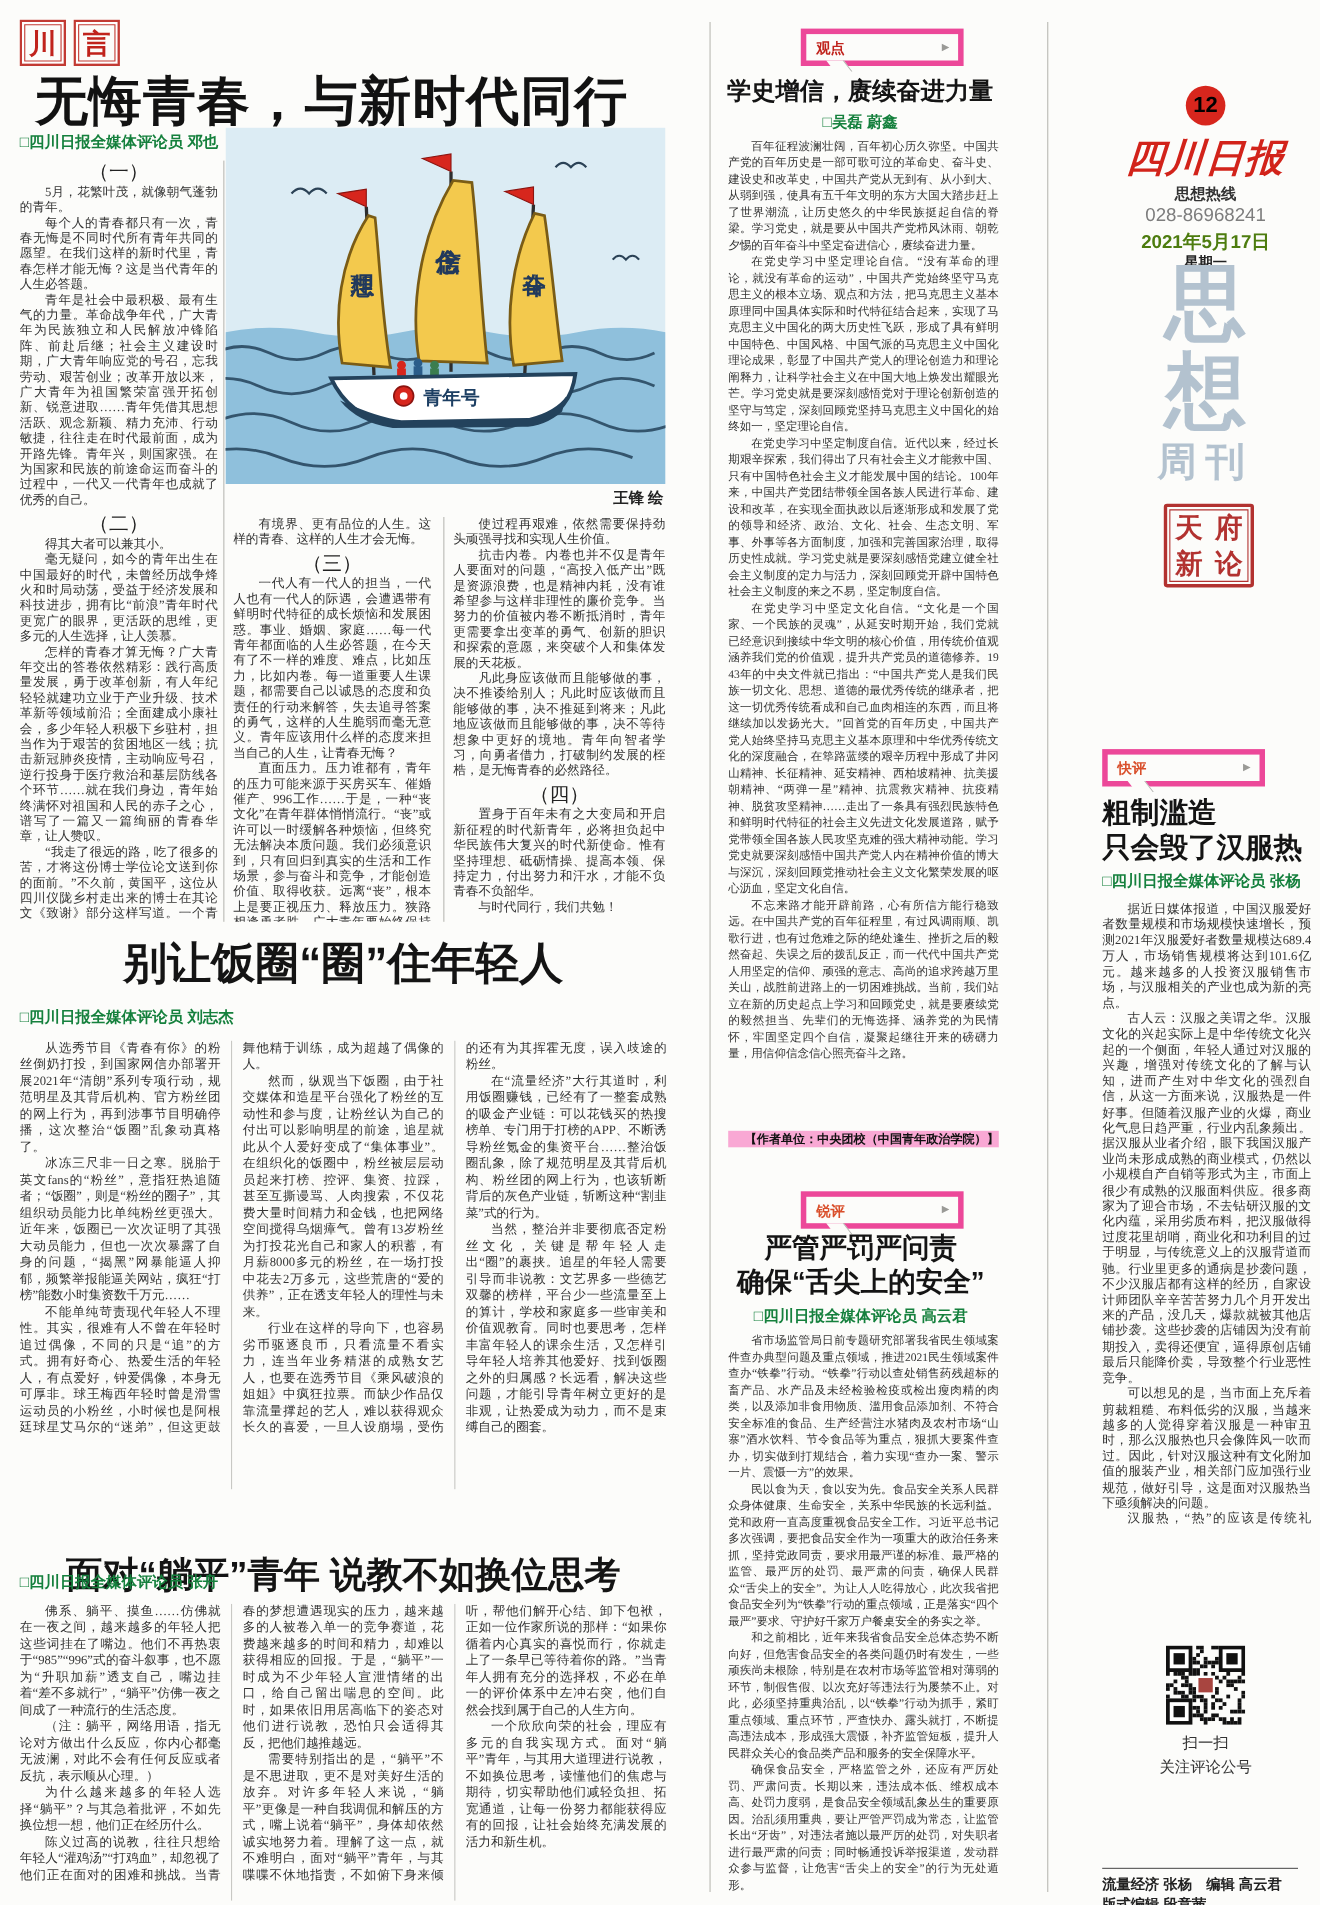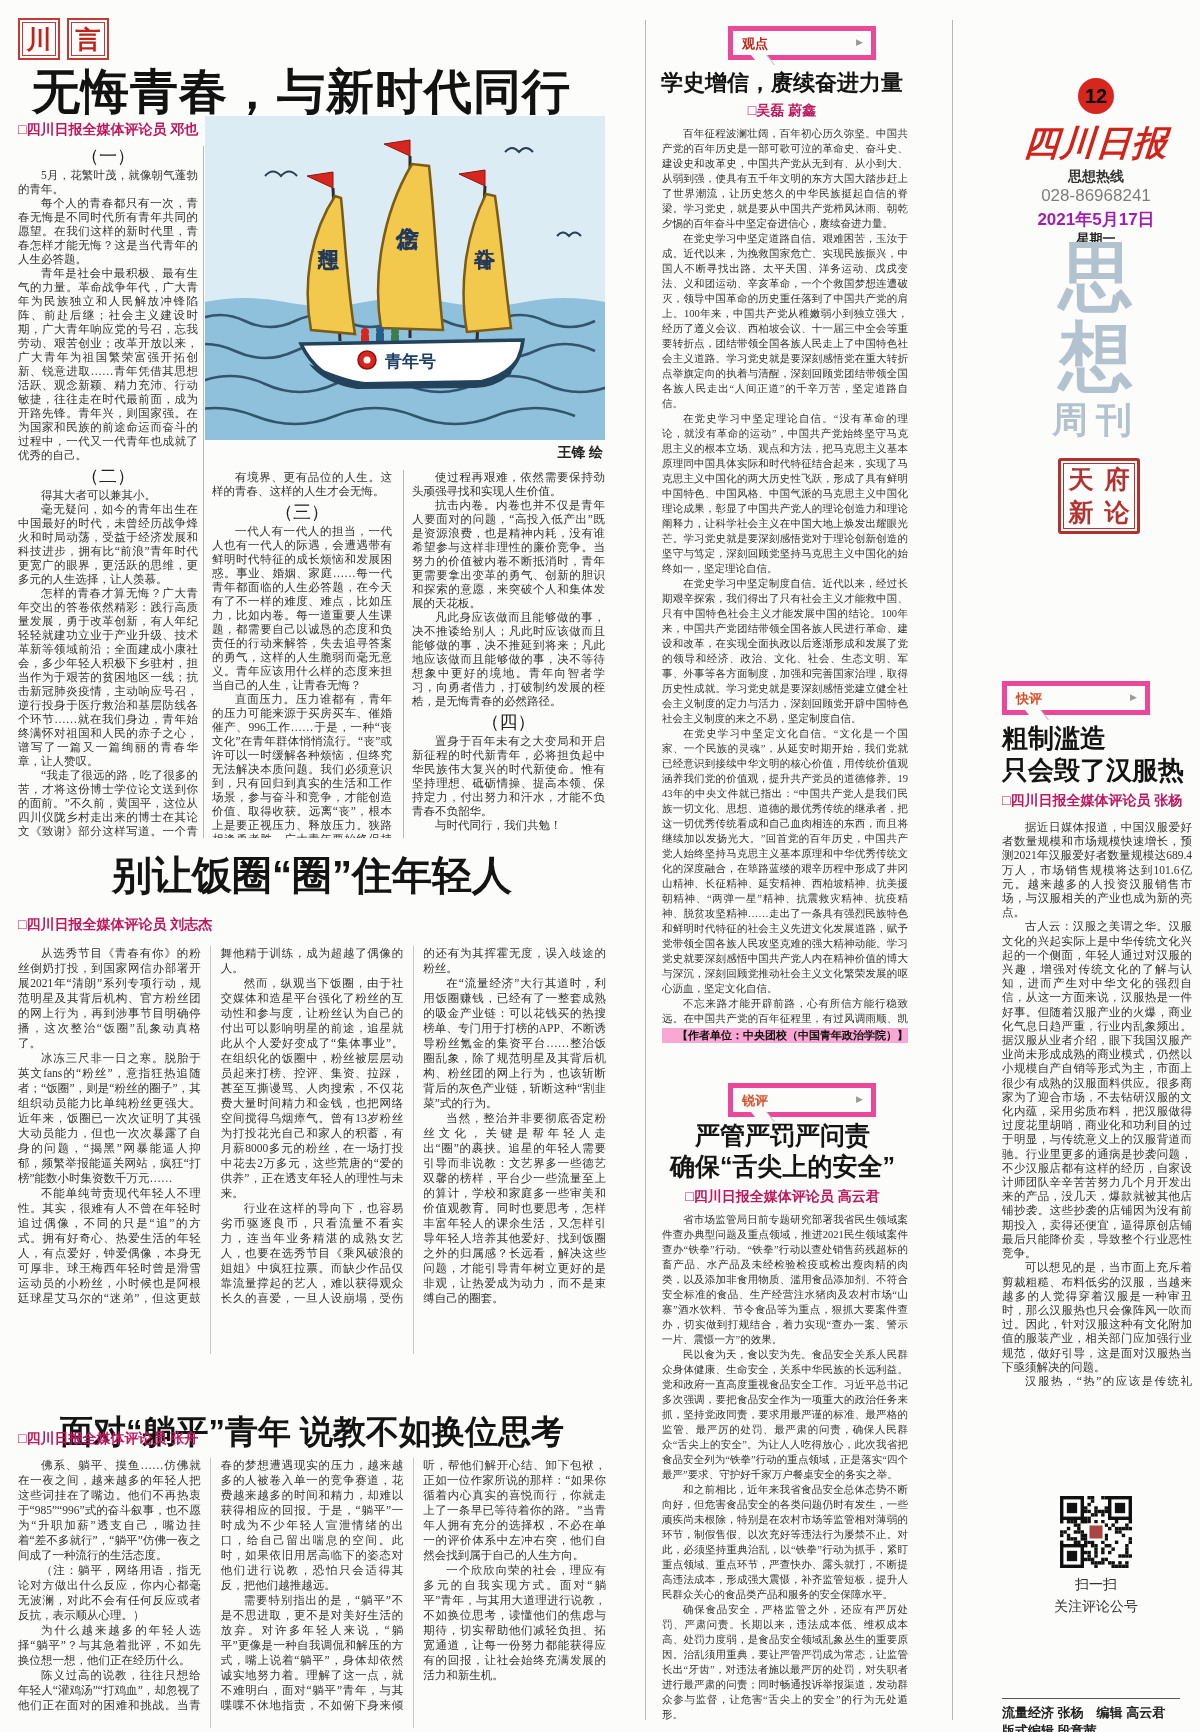--- a/index.html
+++ b/index.html
@@ -1,21 +1,21 @@
 <!DOCTYPE html>
 <html><head>
 <meta charset="utf-8">
 <style>
   html,body{margin:0;padding:0;background:#e8e8e4;}
   #page{position:relative;width:1200px;height:1732px;background:#fcfcfa;overflow:hidden;
         font-family:"Liberation Serif",serif;color:#2b2b2b;padding-left:36px;}
   
   .abs{position:absolute;}
   .sans{font-family:"Liberation Sans",sans-serif;}
-  .byline{font-family:"Liberation Sans",sans-serif;font-weight:bold;font-size:14px;color:#be185d;}
+  .byline{font-family:"Liberation Sans",sans-serif;font-weight:bold;font-size:14px;color:#15803d;}
   .bodytext p{margin:0;text-indent:2em;text-align:justify;word-break:break-all;color:#333;}
   .bodytext .sec-head{text-align:center;text-indent:0;font-size:18px;color:#222;margin:7px 0 5px;}
   .vr{position:absolute;width:1px;background:#b9b9b4;}
   
   .tab{position:absolute;width:138px;height:24px;border:5px solid #ec4899;background:#fcfcfa;}
   .tab .lbl{position:absolute;left:9px;top:4px;font-family:"Liberation Sans",sans-serif;
             font-weight:bold;font-size:13px;}
   .tab .arr{position:absolute;right:8px;top:6px;font-size:9px;color:#9a9a96;}
   .tab::after{content:"";position:absolute;left:22px;bottom:-10px;width:15px;height:10px;
             background:#fcfcfa;border-right:1px solid #b2b2ae;transform:skewX(38deg);}
@@ -171,21 +171,20 @@
   <div class="vr" style="left:645px;top:20px;height:1700px;"></div>
 
   <div class="tab" style="left:728px;top:26px;">
     <span class="lbl" style="color:#c0231c;">观点</span>
     <span class="arr">▶</span>
   </div>
   <div class="abs mid-title center" style="left:652px;top:68px;width:260px;font-size:22px;">学史增信，赓续奋进力量</div>
   <div class="abs byline center" style="left:652px;top:102px;width:260px;">□吴磊 蔚鑫</div>
   <div class="abs mid-body bodytext" style="left:662px;top:126px;width:246px;height:916px;">
       <p>百年征程波澜壮阔，百年初心历久弥坚。中国共产党的百年历史是一部可歌可泣的革命史、奋斗史、建设史和改革史，中国共产党从无到有、从小到大、从弱到强，使具有五千年文明的东方大国大踏步赶上了世界潮流，让历史悠久的中华民族挺起自信的脊梁。学习党史，就是要从中国共产党栉风沐雨、朝乾夕惕的百年奋斗中坚定奋进信心，赓续奋进力量。</p>
-      <p>在党史学习中坚定道路自信。艰难困苦，玉汝于成。近代以来，为挽救国家危亡、实现民族振兴，中国人不断寻找出路。太平天国、洋务运动、戊戌变法、义和团运动、辛亥革命，一个个救国梦想连遭破灭，领导中国革命的历史重任落到了中国共产党的肩上。100年来，中国共产党从稚嫩弱小到独立强大，经历了遵义会议、西柏坡会议、十一届三中全会等重要转折点，团结带领全国各族人民走上了中国特色社会主义道路。学习党史就是要深刻感悟党在重大转折点举旗定向的执着与清醒，深刻回顾党团结带领全国各族人民走出“人间正道”的千辛万苦，坚定道路自信。</p>
       <p>在党史学习中坚定理论自信。“没有革命的理论，就没有革命的运动”，中国共产党始终坚守马克思主义的根本立场、观点和方法，把马克思主义基本原理同中国具体实际和时代特征结合起来，实现了马克思主义中国化的两大历史性飞跃，形成了具有鲜明中国特色、中国风格、中国气派的马克思主义中国化理论成果，彰显了中国共产党人的理论创造力和理论阐释力，让科学社会主义在中国大地上焕发出耀眼光芒。学习党史就是要深刻感悟党对于理论创新创造的坚守与笃定，深刻回顾党坚持马克思主义中国化的始终如一，坚定理论自信。</p>
       <p>在党史学习中坚定制度自信。近代以来，经过长期艰辛探索，我们得出了只有社会主义才能救中国、只有中国特色社会主义才能发展中国的结论。100年来，中国共产党团结带领全国各族人民进行革命、建设和改革，在实现全面执政以后逐渐形成和发展了党的领导和经济、政治、文化、社会、生态文明、军事、外事等各方面制度，加强和完善国家治理，取得历史性成就。学习党史就是要深刻感悟党建立健全社会主义制度的定力与活力，深刻回顾党开辟中国特色社会主义制度的来之不易，坚定制度自信。</p>
       <p>在党史学习中坚定文化自信。“文化是一个国家、一个民族的灵魂”，从延安时期开始，我们党就已经意识到接续中华文明的核心价值，用传统价值观涵养我们党的价值观，提升共产党员的道德修养。1943年的中央文件就已指出：“中国共产党人是我们民族一切文化、思想、道德的最优秀传统的继承者，把这一切优秀传统看成和自己血肉相连的东西，而且将继续加以发扬光大。”回首党的百年历史，中国共产党人始终坚持马克思主义基本原理和中华优秀传统文化的深度融合，在筚路蓝缕的艰辛历程中形成了井冈山精神、长征精神、延安精神、西柏坡精神、抗美援朝精神、“两弹一星”精神、抗震救灾精神、抗疫精神、脱贫攻坚精神……走出了一条具有强烈民族特色和鲜明时代特征的社会主义先进文化发展道路，赋予党带领全国各族人民攻坚克难的强大精神动能。学习党史就要深刻感悟中国共产党人内在精神价值的博大与深沉，深刻回顾党推动社会主义文化繁荣发展的呕心沥血，坚定文化自信。</p>
       <p>不忘来路才能开辟前路，心有所信方能行稳致远。在中国共产党的百年征程里，有过风调雨顺、凯歌行进，也有过危难之际的绝处逢生、挫折之后的毅然奋起、失误之后的拨乱反正，而一代代中国共产党人用坚定的信仰、顽强的意志、高尚的追求跨越万里关山，战胜前进路上的一切困难挑战。当前，我们站立在新的历史起点上学习和回顾党史，就是要赓续党的毅然担当、先辈们的无悔选择、涵养党的为民情怀，牢固坚定四个自信，凝聚起继往开来的磅礴力量，用信仰信念信心照亮奋斗之路。</p>
     </div>
   <div class="abs sans" style="left:662px;top:1028px;width:246px;text-align:right;font-weight:bold;font-size:11px;background:#f9a8d4;color:#111;">【作者单位：中央团校（中国青年政治学院）】</div>
 
   <div class="tab" style="left:728px;top:1083px;">
     <span class="lbl" style="color:#d94f2b;">锐评</span>
     <span class="arr">▶</span>
@@ -201,21 +200,21 @@
       <p>和之前相比，近年来我省食品安全总体态势不断向好，但危害食品安全的各类问题仍时有发生，一些顽疾尚未根除，特别是在农村市场等监管相对薄弱的环节，制假售假、以次充好等违法行为屡禁不止。对此，必须坚持重典治乱，以“铁拳”行动为抓手，紧盯重点领域、重点环节，严查快办、露头就打，不断提高违法成本，形成强大震慑，补齐监管短板，提升人民群众关心的食品类产品和服务的安全保障水平。</p>
       <p>确保食品安全，严格监管之外，还应有严厉处罚、严肃问责。长期以来，违法成本低、维权成本高、处罚力度弱，是食品安全领域乱象丛生的重要原因。治乱须用重典，要让严管严罚成为常态，让监管长出“牙齿”，对违法者施以最严厉的处罚，对失职者进行最严肃的问责；同时畅通投诉举报渠道，发动群众参与监督，让危害“舌尖上的安全”的行为无处遁形。</p>
     </div>
 
   <div class="vr" style="left:952px;top:20px;height:1700px;"></div>
 
   <div class="abs pagenum" style="left:1078px;top:78px;">12</div>
   <div class="abs brand center" style="left:1000px;top:120px;width:192px;">四川日报</div>
   <div class="abs sans center" style="left:1000px;top:168px;width:192px;font-weight:bold;font-size:14px;color:#333;">思想热线</div>
   <div class="abs sans center" style="left:1000px;top:186px;width:192px;font-size:17px;color:#7d7d7d;">028-86968241</div>
-  <div class="abs sans center" style="left:1000px;top:208px;width:192px;font-weight:bold;font-size:17px;color:#a21caf;">2021年5月17日</div>
+  <div class="abs sans center" style="left:1000px;top:208px;width:192px;font-weight:bold;font-size:17px;color:#4d7c0f;">2021年5月17日</div>
   <div class="abs sans center" style="left:1000px;top:230px;width:192px;font-weight:bold;font-size:13px;color:#222;">星期一</div>
   <div class="abs weekly-char center" style="left:1000px;top:236px;width:192px;">思</div>
   <div class="abs weekly-char center" style="left:1000px;top:316px;width:192px;">想</div>
   <div class="abs weekly-suffix center" style="left:1000px;top:396px;width:192px;">周刊</div>
   <div class="abs seal" style="left:1058px;top:458px;">
     <span>天</span>
     <span>府</span>
     <span>新</span>
     <span>论</span>
   </div>

